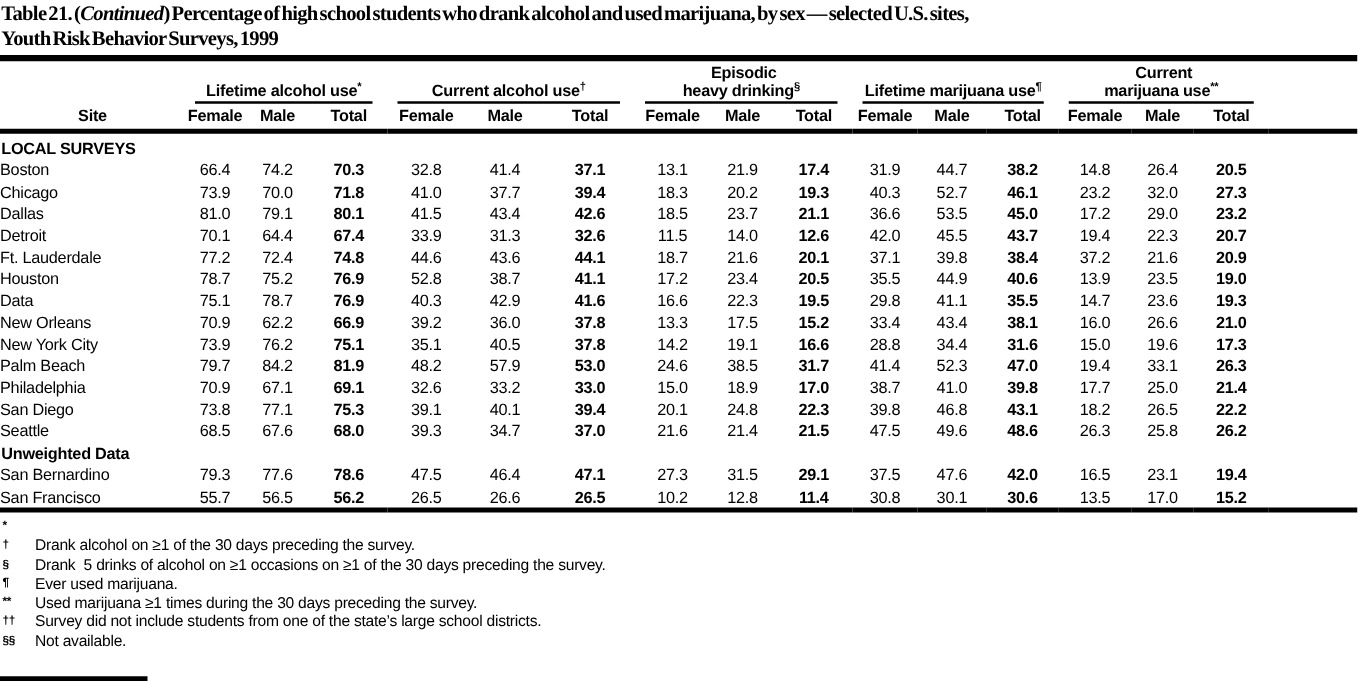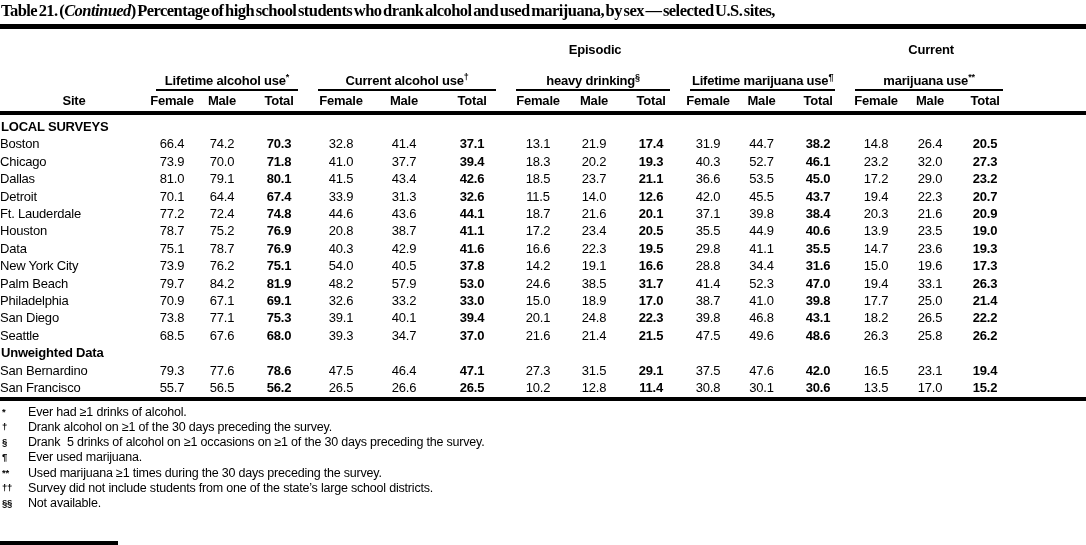--- a/index.html
+++ b/index.html
@@ -27,24 +27,24 @@
   .rule-top { height: 5px; background: #000; margin-top: 3px; }
 
   
   table.yrbs {
     width: 1086px;
     border-collapse: collapse;
     table-layout: fixed;
     margin-top: 2px;
   }
   thead th { font-weight: bold; font-size: 13px; vertical-align: bottom; padding: 0; }
-  .grp-top { text-align: center; line-height: 14px; margin-top: 12px; }
+  .grp-top { text-align: center; line-height: 14px; }
   .grp-line {
     border-bottom: 2px solid #000;
-    margin: 16px 12px 0 8px;
+    margin: 0 12px 0 8px;
     text-align: center;
     line-height: 15px;
     padding-bottom: 1px;
     white-space: nowrap;
   }
   sup.mk { font-size: 9px; vertical-align: super; line-height: 0; }
   tr.sub-row th { text-align: center; padding: 2px 0 3px 0; border-bottom: 4px solid #000; }
   th.site-h { text-align: left; vertical-align: bottom; padding-left: 1px; margin-top: 21px; }
 
   tbody td { font-size: 13px; line-height: 17.4px; vertical-align: bottom; }
@@ -67,20 +67,21 @@
   .fn-text { white-space: pre-wrap; }
 
   
   .partial-rule { position: absolute; left: 0; bottom: 0; width: 118px; height: 4px; background: #000; }
 </style>
 </head>
 <body>
 
 <div class="title">
   <span class="t-line"><span>Table 21. (</span><span class="cont">Continued</span><span>) Percentage of high school students who drank alcohol and used marijuana, by sex — selected U.S. sites,</span></span>
+  <span class="t-line">Youth Risk Behavior Surveys, 1999</span>
 </div>
 <div class="rule-top"></div>
 
 <table class="yrbs">
   <colgroup>
     <col style="width:148px">
     <col style="width:48px">
       <col style="width:52px">
       <col style="width:62px">
     <col style="width:62px">
@@ -226,31 +227,31 @@
         <td class="num total">74.8</td>
         <td class="num">44.6</td>
         <td class="num">43.6</td>
         <td class="num total">44.1</td>
         <td class="num">18.7</td>
         <td class="num">21.6</td>
         <td class="num total">20.1</td>
         <td class="num">37.1</td>
         <td class="num">39.8</td>
         <td class="num total">38.4</td>
-        <td class="num">20.3</td>
+        <td class="num">37.2</td>
         <td class="num">21.6</td>
         <td class="num total">20.9</td>
         <td></td>
       </tr>
       <tr>
         <td class="site">Houston</td>
         <td class="num">78.7</td>
         <td class="num">75.2</td>
         <td class="num total">76.9</td>
-        <td class="num">20.8</td>
+        <td class="num">52.8</td>
         <td class="num">38.7</td>
         <td class="num total">41.1</td>
         <td class="num">17.2</td>
         <td class="num">23.4</td>
         <td class="num total">20.5</td>
         <td class="num">35.5</td>
         <td class="num">44.9</td>
         <td class="num total">40.6</td>
         <td class="num">13.9</td>
         <td class="num">23.5</td>
@@ -270,25 +271,44 @@
         <td class="num total">19.5</td>
         <td class="num">29.8</td>
         <td class="num">41.1</td>
         <td class="num total">35.5</td>
         <td class="num">14.7</td>
         <td class="num">23.6</td>
         <td class="num total">19.3</td>
         <td></td>
       </tr>
       <tr>
+        <td class="site">New Orleans</td>
+        <td class="num">70.9</td>
+        <td class="num">62.2</td>
+        <td class="num total">66.9</td>
+        <td class="num">39.2</td>
+        <td class="num">36.0</td>
+        <td class="num total">37.8</td>
+        <td class="num">13.3</td>
+        <td class="num">17.5</td>
+        <td class="num total">15.2</td>
+        <td class="num">33.4</td>
+        <td class="num">43.4</td>
+        <td class="num total">38.1</td>
+        <td class="num">16.0</td>
+        <td class="num">26.6</td>
+        <td class="num total">21.0</td>
+        <td></td>
+      </tr>
+      <tr>
         <td class="site">New York City</td>
         <td class="num">73.9</td>
         <td class="num">76.2</td>
         <td class="num total">75.1</td>
-        <td class="num">54.0</td>
+        <td class="num">35.1</td>
         <td class="num">40.5</td>
         <td class="num total">37.8</td>
         <td class="num">14.2</td>
         <td class="num">19.1</td>
         <td class="num total">16.6</td>
         <td class="num">28.8</td>
         <td class="num">34.4</td>
         <td class="num total">31.6</td>
         <td class="num">15.0</td>
         <td class="num">19.6</td>
@@ -411,21 +431,20 @@
         <td class="num">17.0</td>
         <td class="num total">15.2</td>
         <td></td>
       </tr>
     </tbody>
 </table>
 
 <div class="footnotes">
     <div class="fn">
       <span class="fn-marker">*</span>
-      <span class="fn-text">Ever had ≥1 drinks of alcohol.</span>
     </div>
     <div class="fn">
       <span class="fn-marker">†</span>
       <span class="fn-text">Drank alcohol on ≥1 of the 30 days preceding the survey.</span>
     </div>
     <div class="fn">
       <span class="fn-marker">§</span>
       <span class="fn-text">Drank  5 drinks of alcohol on ≥1 occasions on ≥1 of the 30 days preceding the survey.</span>
     </div>
     <div class="fn">

